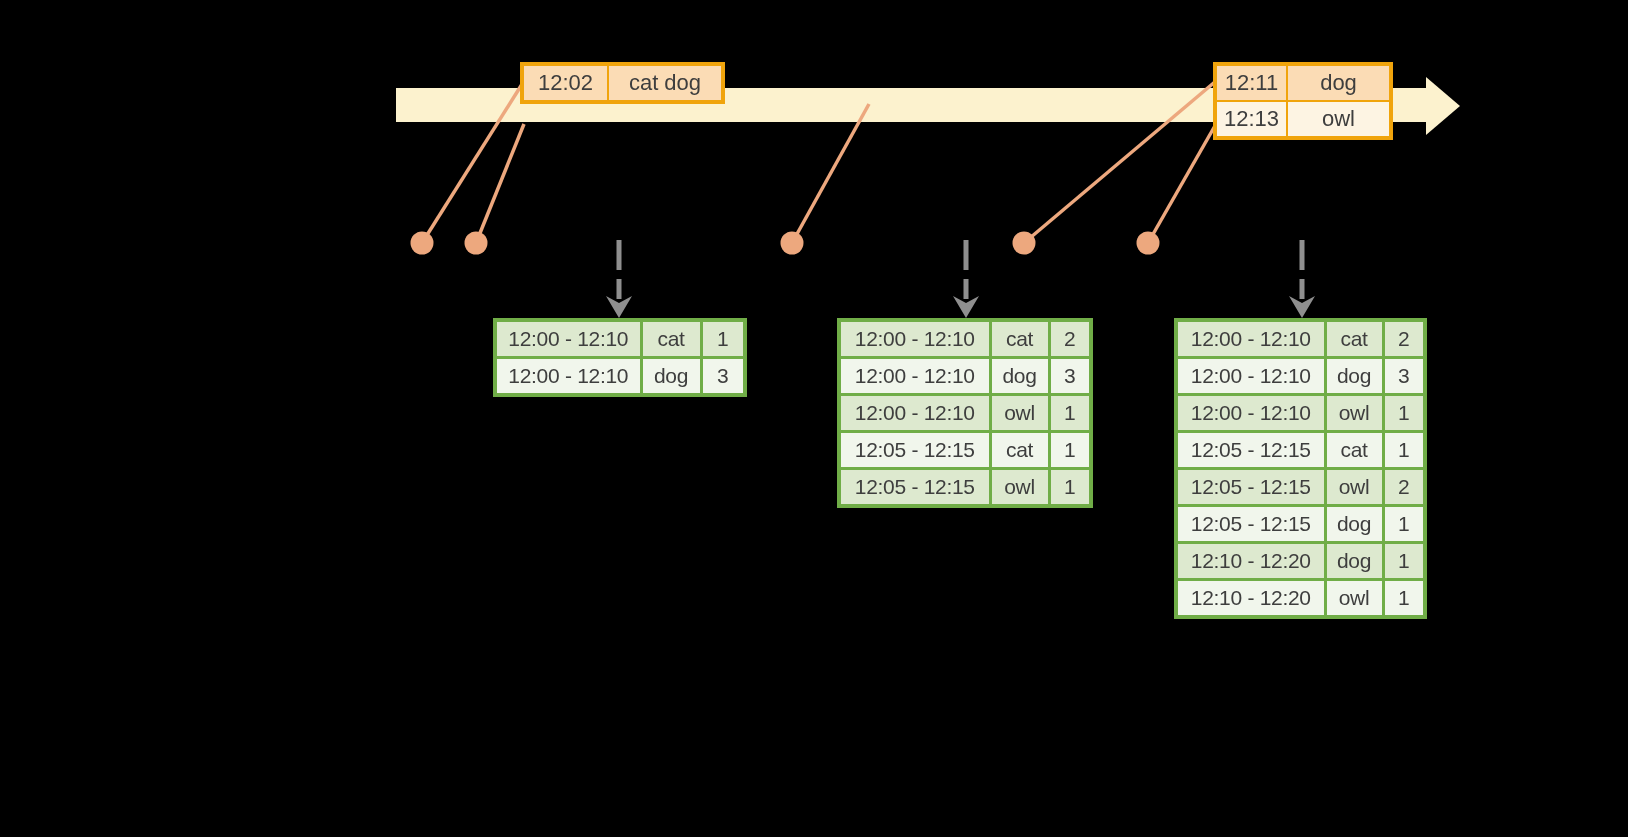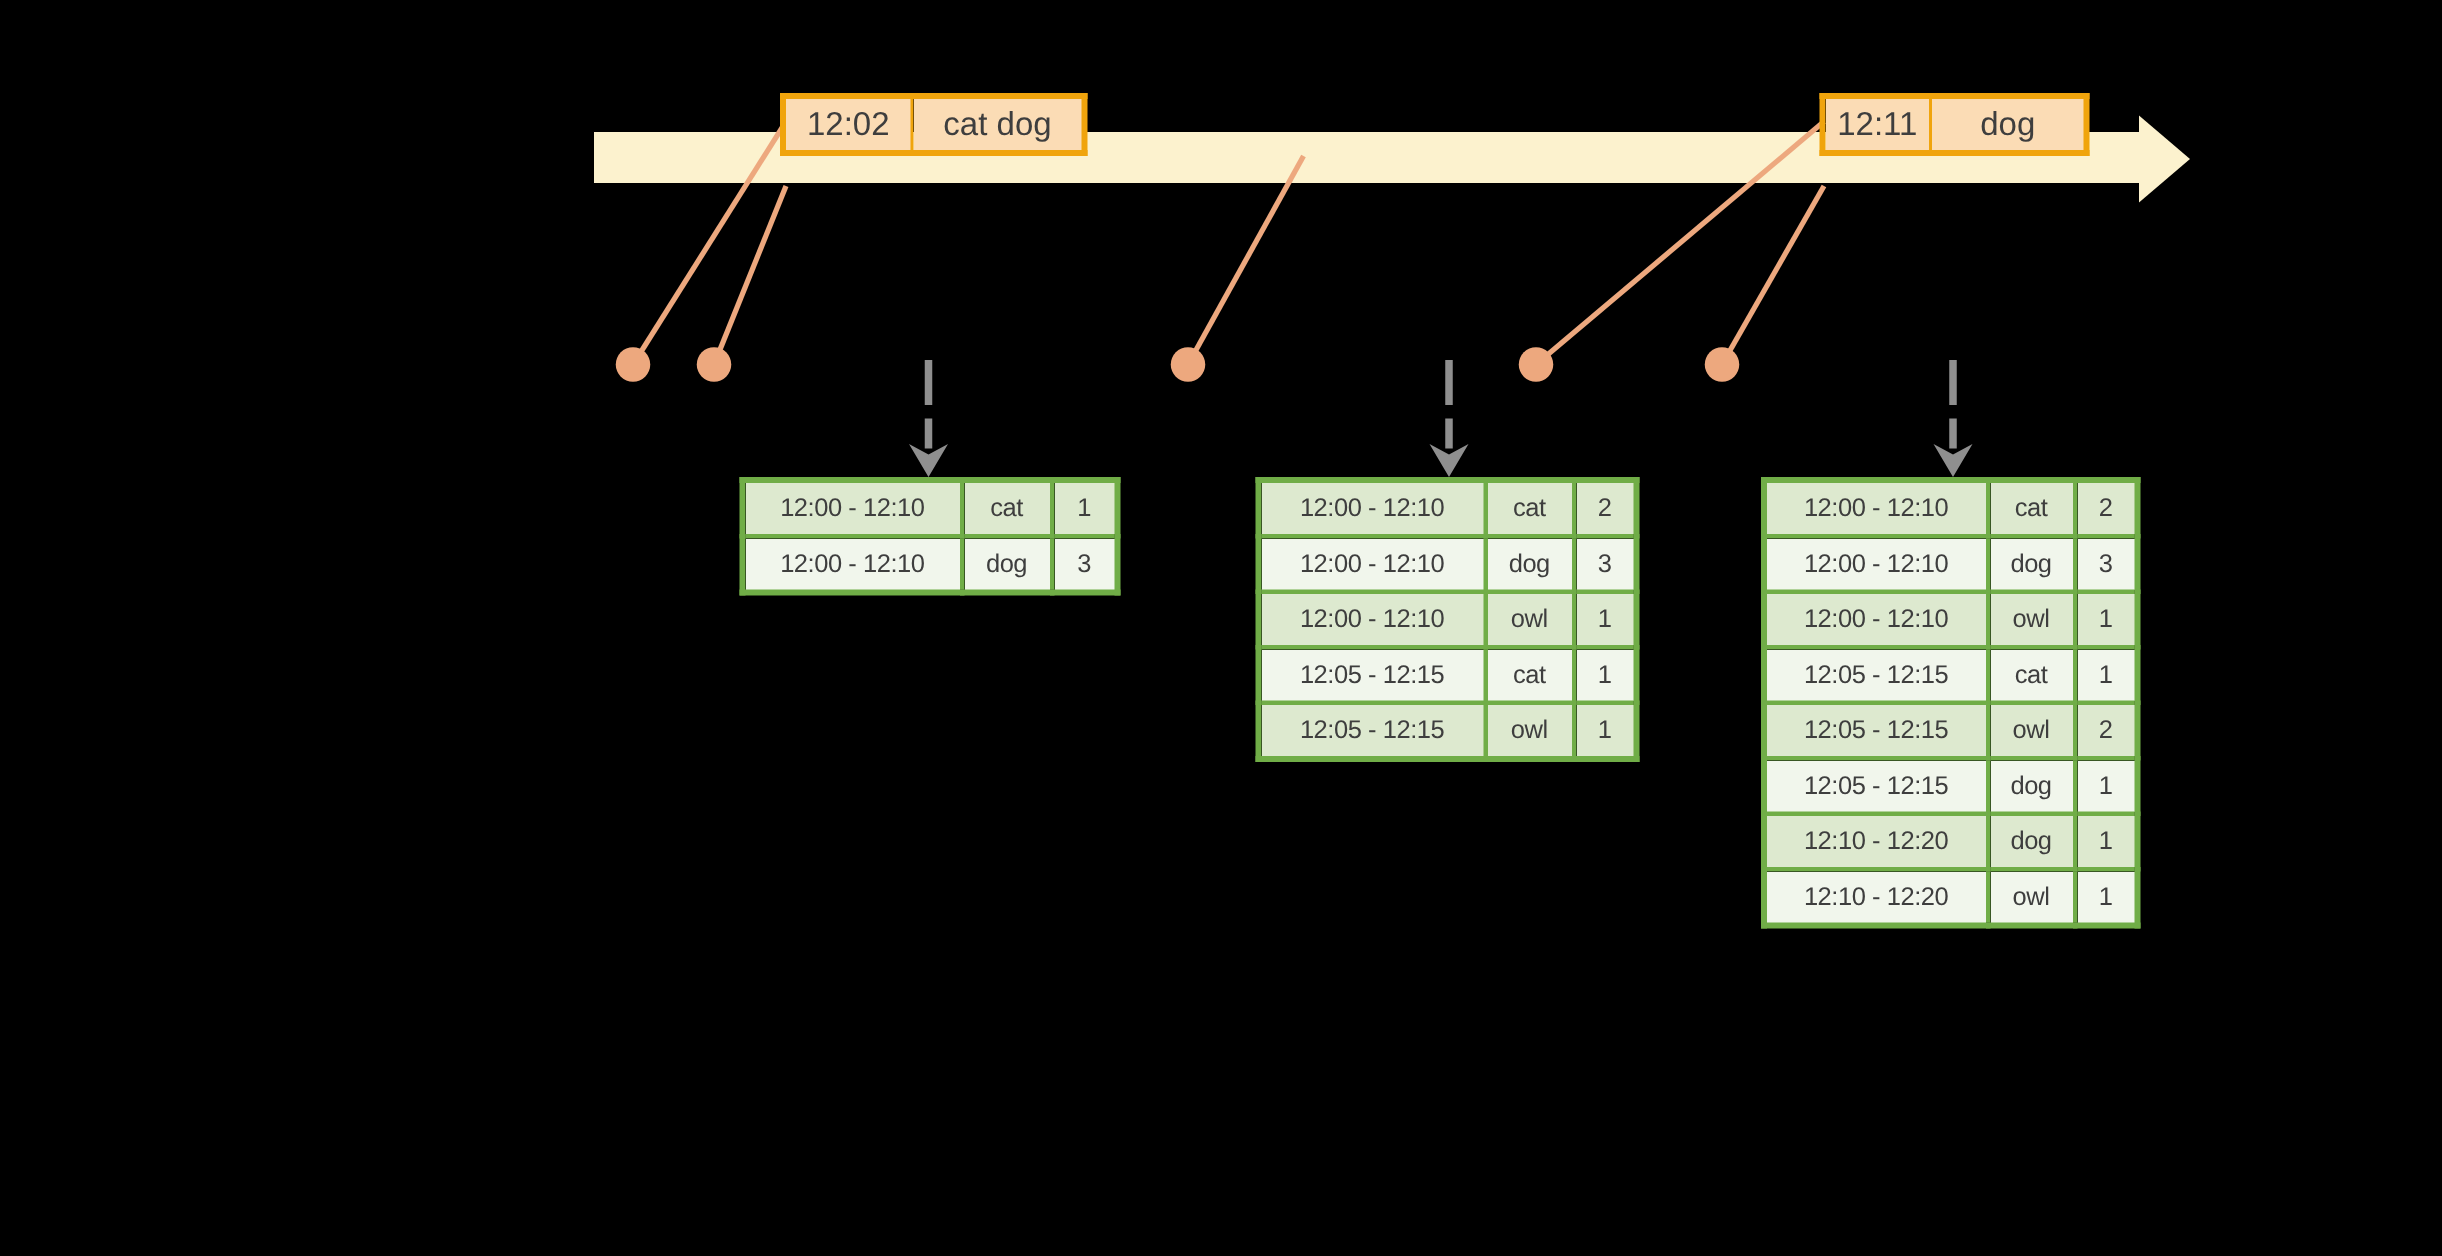--- a/index.html
+++ b/index.html
@@ -58,21 +58,21 @@
   }
   table.event-table tr:nth-child(odd)  { background: var(--event-row-dark); }
   table.event-table tr:nth-child(even) { background: var(--event-row-light); }
   
   table.result-table {
     border: 4px solid var(--result-border);
   }
   table.result-table td {
     border: 3px solid var(--result-border);
     height: 34px;
-    font-size: 17px;
+    font-size: 21px;
     letter-spacing: -0.3px;
   }
   table.result-table tr:nth-child(odd)  { background: var(--result-row-dark); }
   table.result-table tr:nth-child(even) { background: var(--result-row-light); }
 </style>
 </head>
 <body>
 
 <div class="canvas">
 
@@ -124,20 +124,24 @@
   <table class="diagram-table event-table" style="left:1213px; top:62px;">
     <colgroup>
         <col style="width:72px">
         <col style="width:104px">
       </colgroup>
     <tbody>
         <tr>
           <td>12:11</td>
           <td>dog</td>
         </tr>
+        <tr>
+          <td>12:13</td>
+          <td>owl</td>
+        </tr>
       </tbody>
   </table>
 
   <table class="diagram-table result-table" style="left:493px; top:318px;">
     <colgroup>
         <col style="width:146px">
         <col style="width:60px">
         <col style="width:44px">
       </colgroup>
     <tbody>

